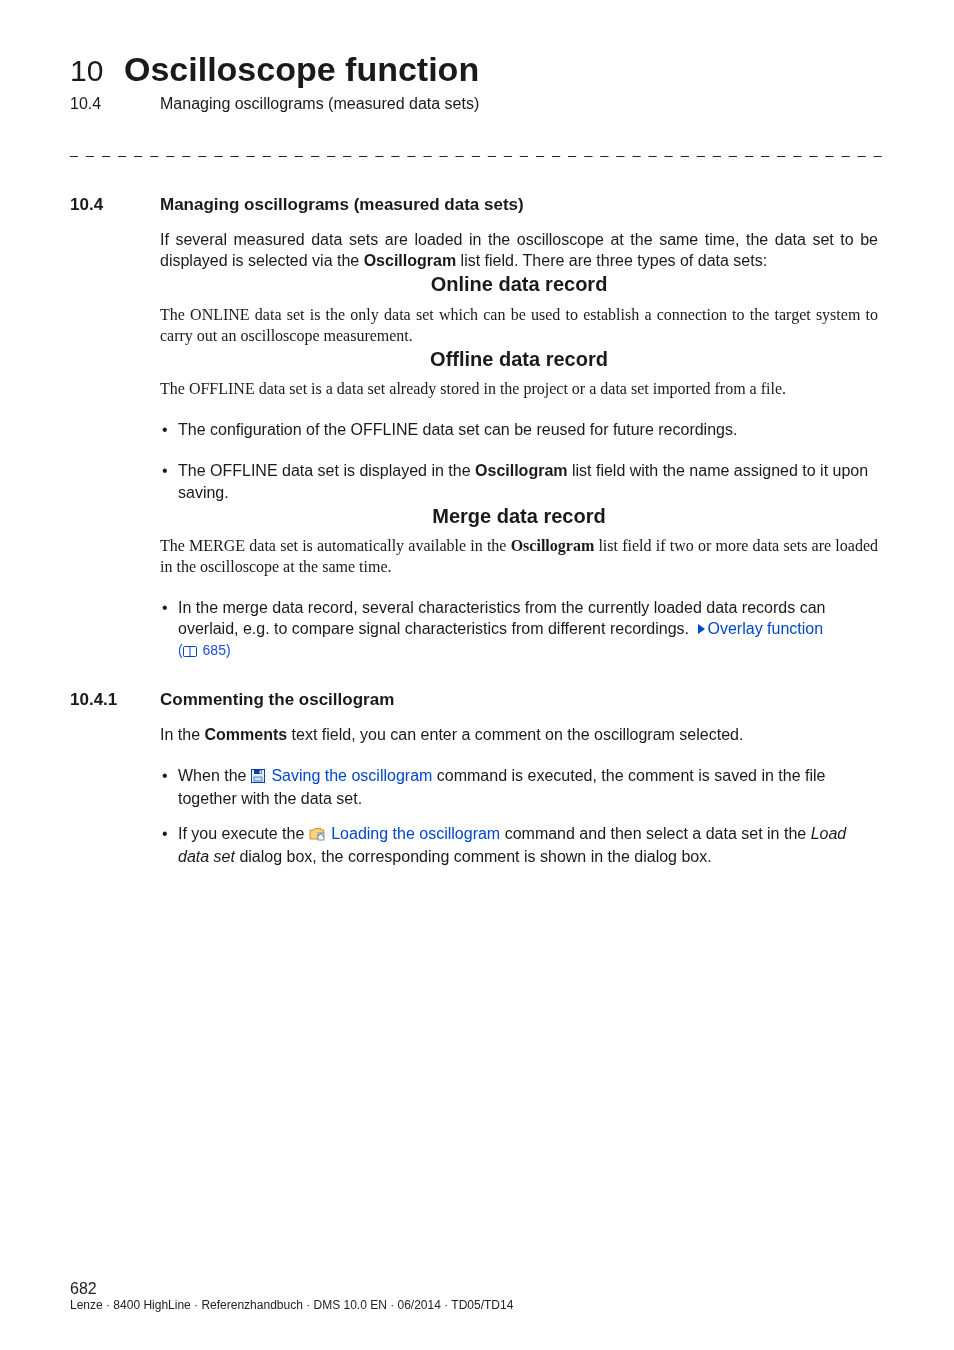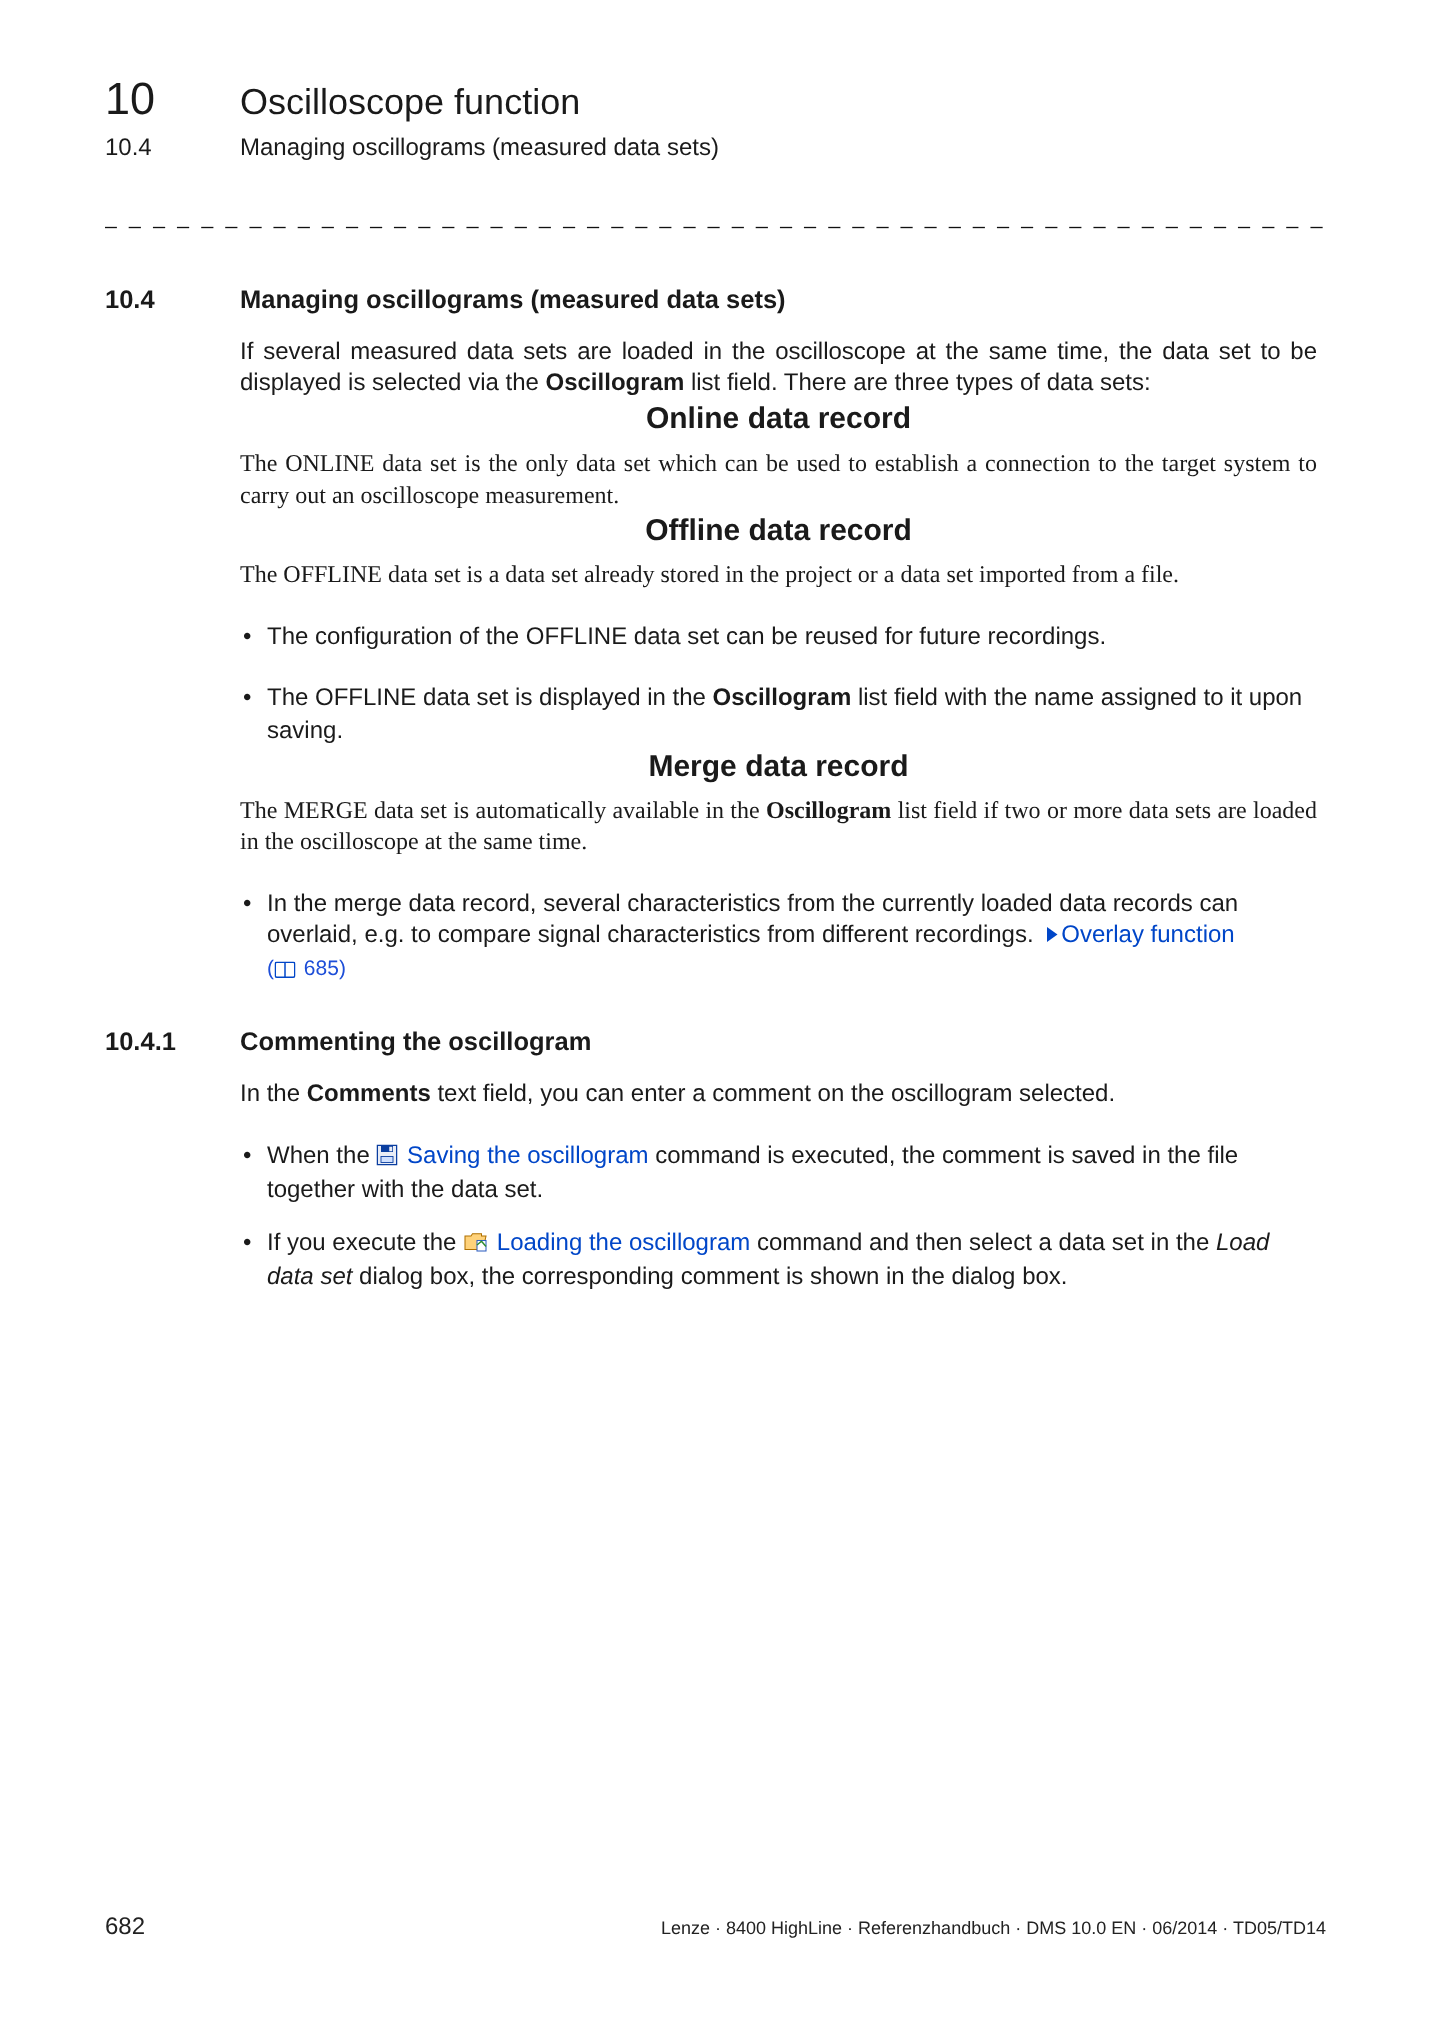--- a/index.html
+++ b/index.html
@@ -14,30 +14,29 @@
     position: relative;
     box-sizing: border-box;
   }
   .page {
     padding: 50px 70px 0 70px;
     box-sizing: border-box;
   }
   .hdr-row1 {
     display: flex;
     align-items: baseline;
-    gap: 36px;
   }
   .chapnum {
     font-size: 30px;
     font-weight: 400;
     min-width: 54px;
   }
   .chaptitle {
-    font-size: 24px;
-    font-weight: 400;
+    font-size: 34px;
+    font-weight: 700;
   }
   .hdr-row2 {
     display: flex;
     align-items: baseline;
     gap: 36px;
     margin-top: 6px;
   }
   .secnum-top {
     font-size: 16px;
     min-width: 54px;
@@ -121,28 +120,29 @@
     margin-top: 2px;
     padding-left: 18px;
   }
   .icon-save, .icon-load {
     display: inline-block;
     vertical-align: -2px;
     margin-right: 2px;
   }
   .footer {
     position: absolute;
-    bottom: 56px;
+    bottom: 38px;
     left: 70px;
     right: 70px;
     display: flex;
     justify-content: space-between;
     align-items: baseline;
     font-size: 12px;
     color: #222;
+    flex-direction: column;
   }
   .footer .pagenum {
     font-size: 16px;
     font-weight: 400;
   }
 </style>
 </head>
 <body>
 
 <div class="page">

